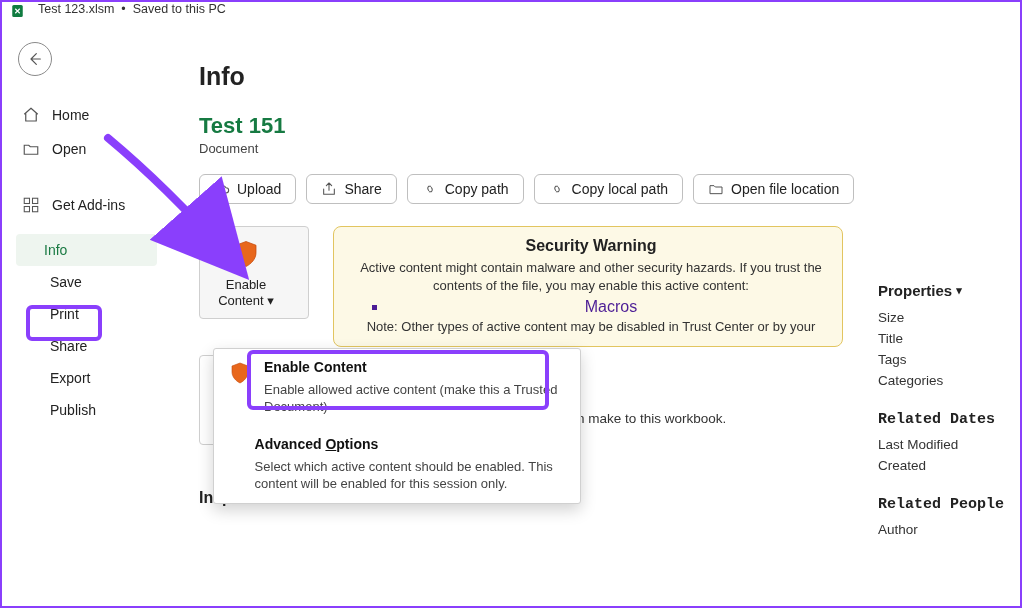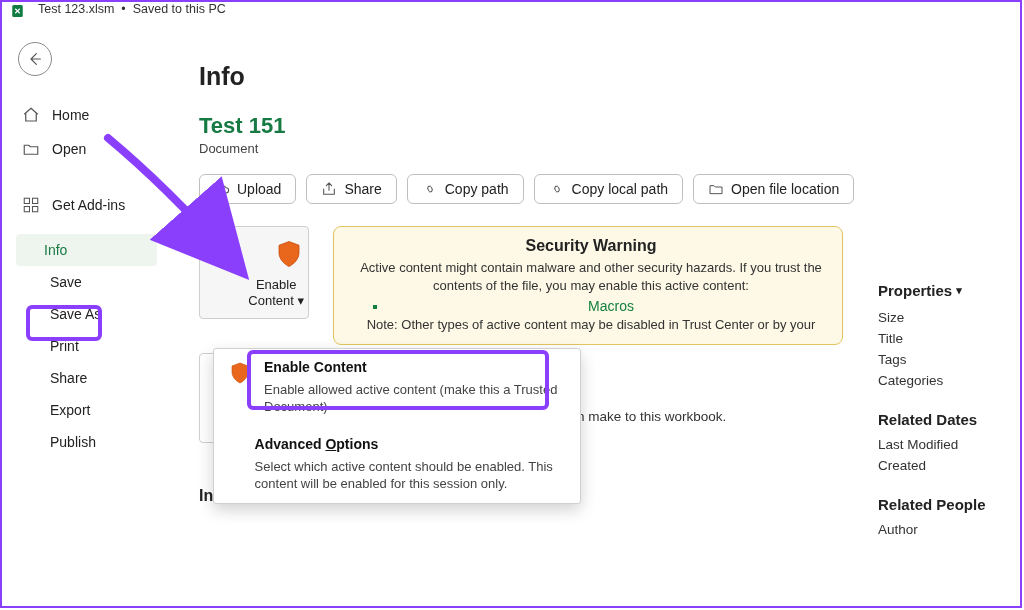--- a/index.html
+++ b/index.html
@@ -17,31 +17,31 @@
   .nav-item.noicon { margin-left: 28px; }
   .info-hl { position: absolute; left: 24px; top: 303px; width: 76px; height: 36px; border: 4px solid #8a3ffc; border-radius: 6px; pointer-events: none; }
   .main { flex: 1; padding: 30px 0 0 42px; position: relative; overflow: hidden; }
   .page-title { font-size: 25px; font-weight: 600; color: #222; margin-bottom: 22px; }
   .doc-title { font-size: 22px; font-weight: 600; color: #167a42; }
   .doc-loc { font-size: 13px; color: #444; margin-top: 2px; margin-bottom: 18px; }
   .btn-row { display: flex; gap: 10px; margin-bottom: 22px; }
   .pill { display: flex; align-items: center; gap: 7px; border: 1px solid #bfbfbf; border-radius: 6px; padding: 6px 14px; font-size: 14px; color: #222; background: #fff; cursor: pointer; }
   .pill .icon { color: #555; display:flex; }
   .main-row { display: flex; align-items: flex-start; gap: 24px; }
-  .tile { width: 110px; border: 1px solid #cfcfcf; background: #f6f6f6; border-radius: 4px; padding: 12px 4px 8px 4px; display: flex; flex-direction: column; align-items: flex-end; cursor: pointer; text-align: center; }
+  .tile { width: 110px; border: 1px solid #cfcfcf; background: #f6f6f6; border-radius: 4px; padding: 12px 20px 8px 4px; display: flex; flex-direction: column; align-items: center; cursor: pointer; text-align: center; }
   .tile-label { font-size: 13px; color: #222; margin-top: 4px; line-height: 1.25; }
   .tile .chev { vertical-align: middle; }
   .warn-box { width: 510px; border: 1px solid #e2c560; background: #fdf9e6; border-radius: 8px; padding: 10px 8px 10px 14px; text-align: center; }
   .warn-title { font-size: 16px; font-weight: 600; color: #222; margin-bottom: 4px; }
   .warn-p { font-size: 13px; color: #333; line-height: 1.35; }
-  .warn-ul { margin: 4px 0 2px 40px; font-size: 14px; color: #15803d; }
+  .warn-ul { margin: 4px 0 2px 40px; font-size: 16px; color: #4c1d95; }
   .rp-panel { position: absolute; right: 14px; top: 250px; width: 128px; }
   .rp-head { font-weight: 600; font-size: 15px; color: #222; margin-bottom: 8px; display:flex; align-items:center; gap:4px;}
   .rp-item { font-size: 13.5px; color: #333; padding: 3px 0; cursor: pointer; }
-  .rp-section { font-weight: 600; font-size: 15px; color: #222; margin-top: 20px; margin-bottom: 6px; }
+  .rp-section { font-weight: 600; font-size: 15px; color: #222; margin-top: 20px; margin-bottom: 6px; font-family: Liberation Mono, monospace; }
   
   .popup { position: absolute; left: 211px; top: 346px; width: 368px; background: #fff; border: 1px solid #d0d0d0; border-radius: 3px; box-shadow: 0 6px 16px rgba(0,0,0,.18); z-index: 5; }
   .popup-item { display: flex; gap: 12px; padding: 10px 14px; cursor: pointer; }
   .pi-icon { width: 26px; display:flex; justify-content:center; padding-top:2px;}
   .pi-title { font-weight: 600; font-size: 14px; color: #111; }
   .pi-desc { font-size: 13px; color: #444; line-height:1.3;margin-top:7px; }
   .popup-hl { position:absolute; left:245px; top:348px; width:302px; height:60px; border:4px solid #8a3ffc; border-radius:6px; pointer-events:none; z-index:6;}
   .underline-letter { text-decoration: underline; }
   
   .protect-area { display:flex; align-items:flex-start; gap:24px; margin-top: -6px; }
@@ -109,23 +109,20 @@
 
       <div class="nav-item selected">
         <span class="icon"></span>
         <span style="margin-left:-8px; font-weight:500;">Info</span>
       </div>
 
       <div class="nav-item noicon">
           <span>Save</span>
         </div>
       <div class="nav-item noicon">
-          <span>Save As</span>
-        </div>
-      <div class="nav-item noicon">
           <span>Print</span>
         </div>
       <div class="nav-item noicon">
           <span>Share</span>
         </div>
       <div class="nav-item noicon">
           <span>Export</span>
         </div>
       <div class="nav-item noicon">
           <span>Publish</span>

